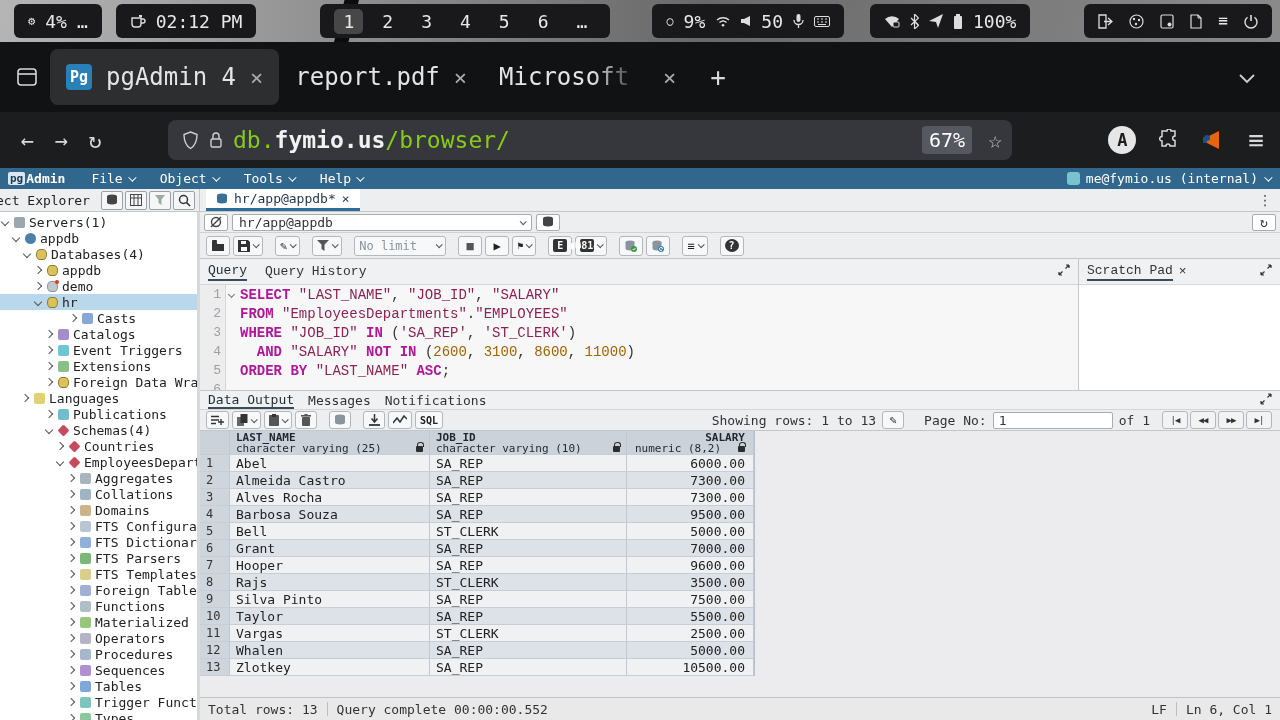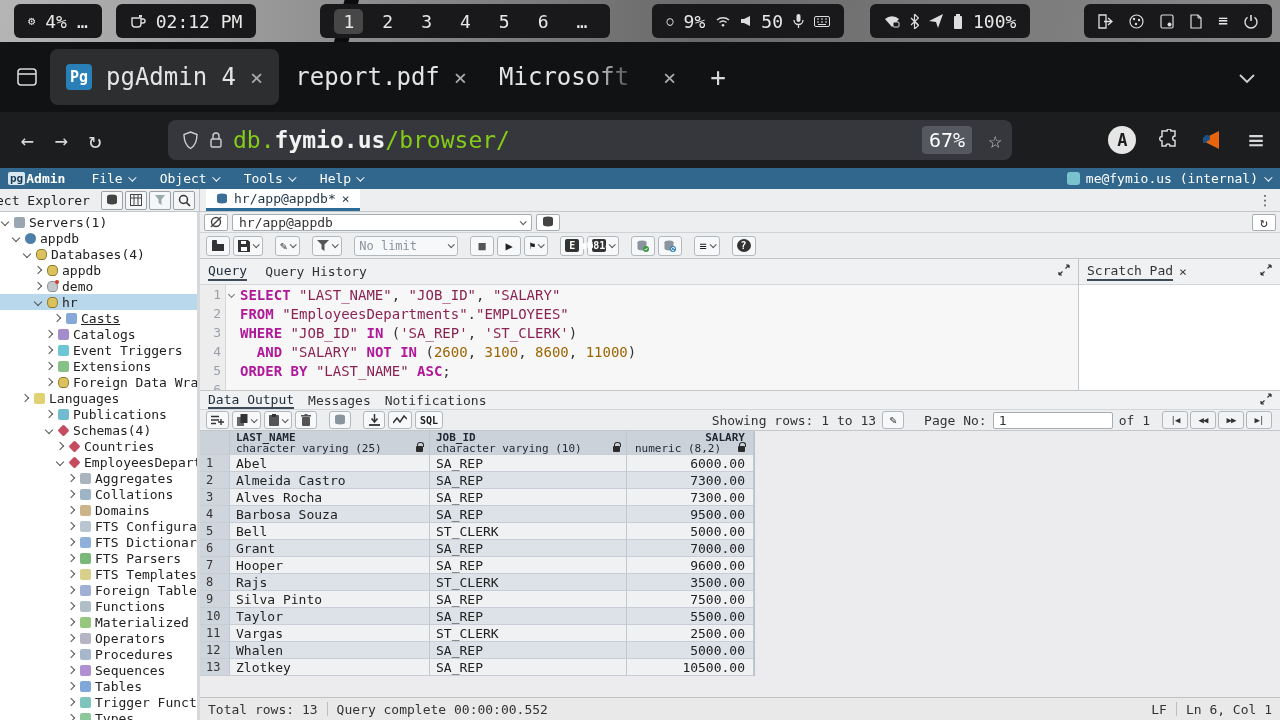--- a/index.html
+++ b/index.html
@@ -113,25 +113,25 @@
             transform:rotate(45deg) translateY(-1px); }
   .refresh-btn { margin-left:auto; }
 
   .qtoolbar { height:26px; flex:0 0 26px; background:#eceef0; border-bottom:1px solid #c3c7ca;
               display:flex; align-items:center; padding:0 6px; gap:3px; font-size:12px; }
   .tbtn { height:20px; min-width:24px; border:1px solid #b3b8bd; background:#f7f8f9; border-radius:3px;
           display:flex; align-items:center; justify-content:center; gap:3px; padding:0 4px; color:#222; }
   .tbtn.dark-glyph span.g { background:#333; color:#fff; font-size:10px; font-weight:bold;
           width:14px; height:13px; border-radius:2px; display:flex; align-items:center; justify-content:center; }
   .tgap { width:6px; }
-  .limit-select { width:104px; color:#8a93a0; justify-content:flex-start; }
+  .limit-select { width:92px; color:#8a93a0; justify-content:flex-start; }
   .limit-select .scaret { margin-left:auto; }
   .glyph { font-size:12px; line-height:1; }
 
-  .editor-split { flex:0 0 132px; display:flex; min-height:0; border-bottom:1px solid #c3c7ca; }
+  .editor-split { flex:0 0 132px; display:flex; min-height:0; border-bottom:1px solid #c3c7ca;font-family:Liberation Mono, monospace; }
   .editor-pane { flex:1; display:flex; flex-direction:column; min-width:0; }
   .etabs { height:26px; flex:0 0 26px; background:#f0f1f3; border-bottom:1px solid #d4d7da;
            display:flex; align-items:center; font-size:13px; color:#333; padding:0 8px; gap:18px; }
   .etab.active { border-bottom:2px solid #3d4a57; padding-bottom:1px; color:#1e2b38; }
   .expand-ic { margin-left:auto; color:#333; }
   .editor { flex:1; background:#f7f7f8; overflow:hidden; font-size:14px; }
   .eline { display:flex; height:19px; align-items:center; }
   .lnum { width:26px; flex:0 0 26px; background:#ededee; border-right:1px solid #d7d7d8; color:#9aa0a8;
           text-align:right; padding-right:4px; font-size:13px; height:19px; line-height:19px; position:relative; }
   .fold { position:absolute; right:-9px; top:7px; width:5px; height:5px; border-right:1.3px solid #777;
@@ -424,21 +424,21 @@
         <div class="titem" style="padding-left: 35px;">
           <span class="chev right"></span>
           <span class="ticon ic-database-off"></span>
           <span>demo</span>
         </div>
         <div class="titem sel" style="padding-left: 35px;">
           <span class="chev down"></span>
           <span class="ticon ic-database"></span>
           <span>hr</span>
         </div>
-        <div class="titem" style="padding-left: 54px; text-decoration: underline;">
+        <div class="titem" style="padding-left: 70px;">
           <span class="chev right"></span>
           <span class="ticon ic-casts"></span>
           <span>Casts</span>
         </div>
         <div class="titem" style="padding-left: 46px;">
           <span class="chev right"></span>
           <span class="ticon ic-catalogs"></span>
           <span>Catalogs</span>
         </div>
         <div class="titem" style="padding-left: 46px;">

